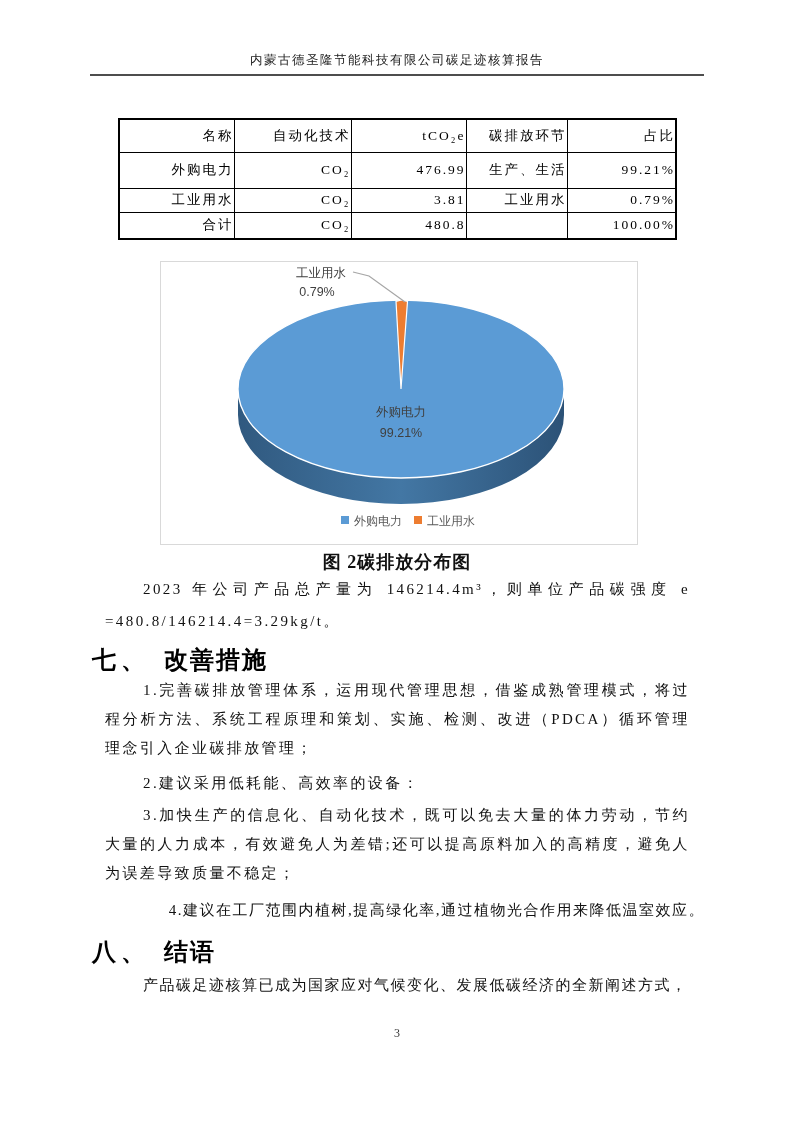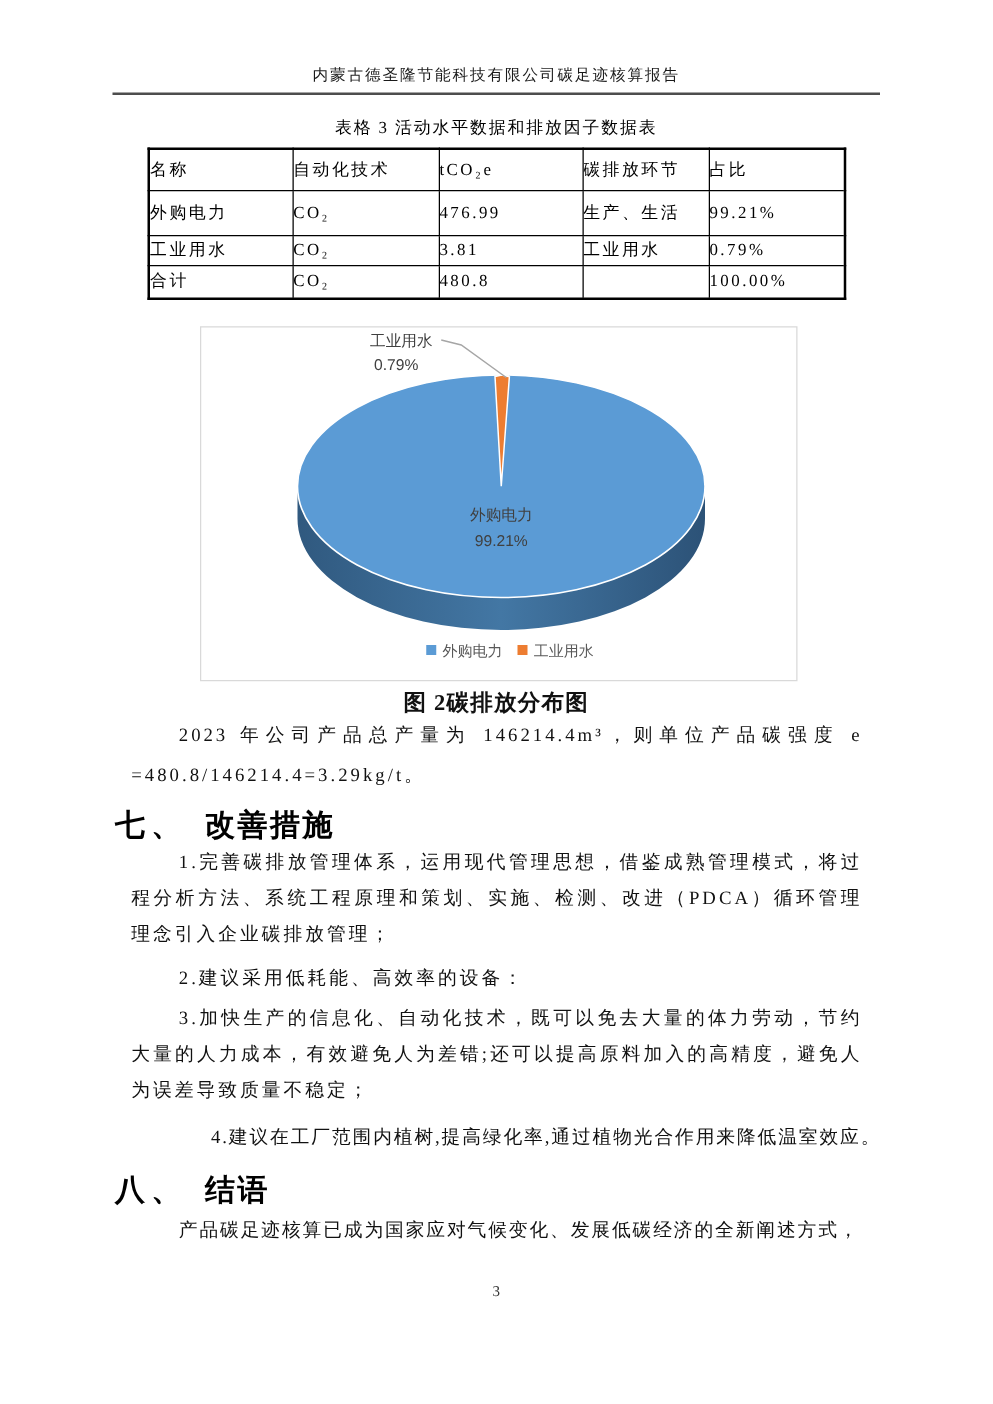--- a/index.html
+++ b/index.html
@@ -11,21 +11,21 @@
          font-size:12.5px; letter-spacing:1.5px; color:#1a1a1a; }
   .hdr-rule { position:absolute; top:74px; left:90px; width:614px; height:0;
               border-top:2px solid #4d4d4d; }
 
   .tbl-caption { position:absolute; top:93px; left:90px; width:614px; text-align:center;
                  font-size:13.5px; letter-spacing:1.5px; }
 
   table.data { position:absolute; top:118px; left:118px; width:557px;
                border-collapse:collapse; table-layout:fixed; font-size:13.5px;
                border:2px solid #000; }
-  table.data td { border:1.5px solid #000; text-align:left; vertical-align:middle;
+  table.data td { border:1.5px solid #000; text-align:right; vertical-align:middle;
                   letter-spacing:2px; overflow:hidden; white-space:nowrap; }
 
   .chart-frame { position:absolute; top:261px; left:160px; width:478px; height:284px;
                  border:1px solid #D9D9D9; background:#fff; }
   .ctxt { font-family:"Liberation Sans", sans-serif; font-size:12.5px; fill:#404040; }
   .ltxt { font-family:"Liberation Sans", sans-serif; font-size:12px; fill:#595959; }
 
   .fig-caption { position:absolute; top:550px; left:90px; width:614px; text-align:center;
                  font-family:Liberation Serif, serif; font-weight:bold;
                  font-size:18px; letter-spacing:1px; color:#111; }
@@ -51,21 +51,20 @@
               font-size:12px; color:#333; }
 </style>
 </head>
 <body>
 
 <div class="page">
 
   <div class="hdr">内蒙古德圣隆节能科技有限公司碳足迹核算报告</div>
   <div class="hdr-rule"></div>
 
-  <div class="tbl-caption">表格 3 活动水平数据和排放因子数据表</div>
 
   <table class="data">
     <colgroup>
       <col style="width:115px">
         <col style="width:117px">
         <col style="width:115px">
       <col style="width:101px">
         <col style="width:109px">
     </colgroup>
     <tbody>

